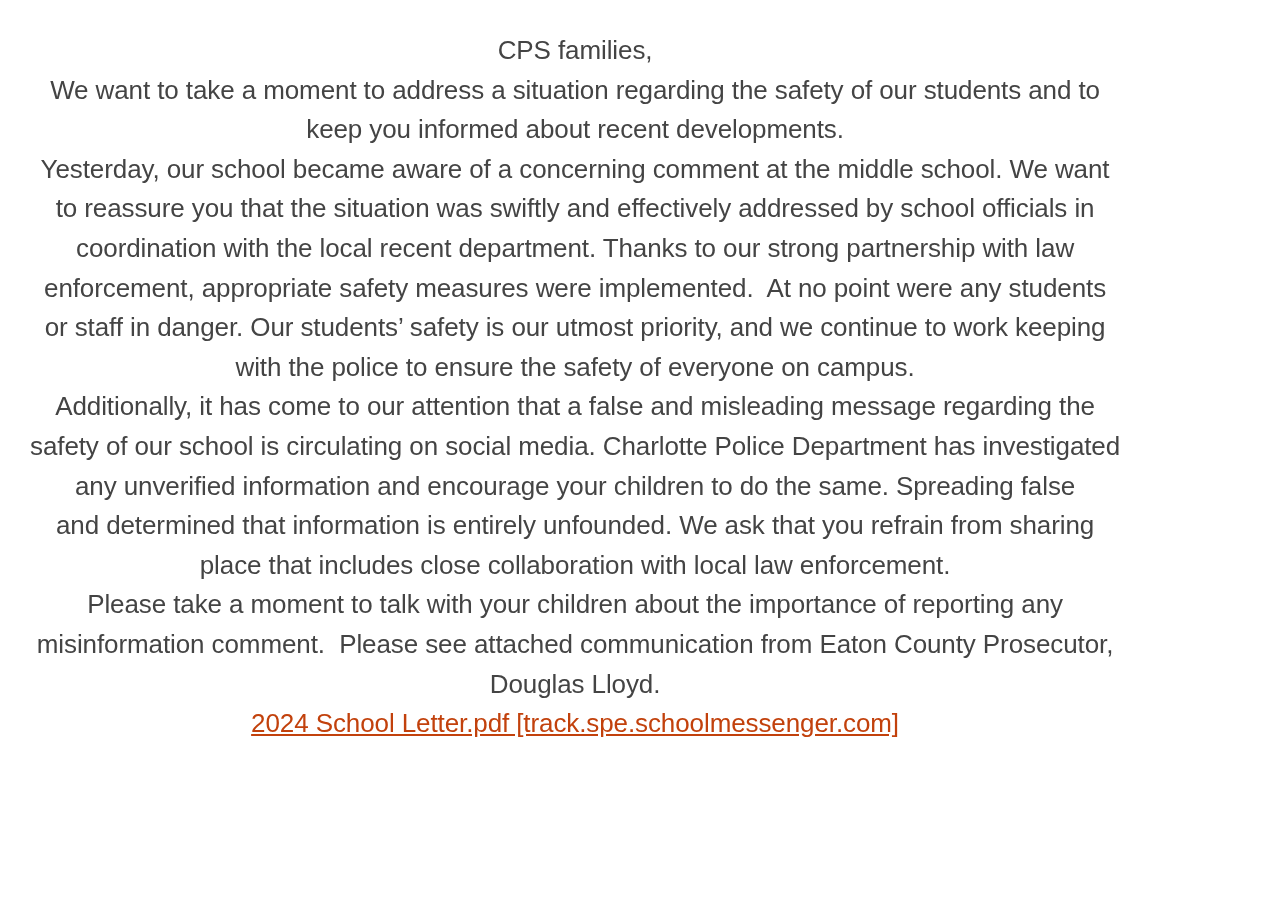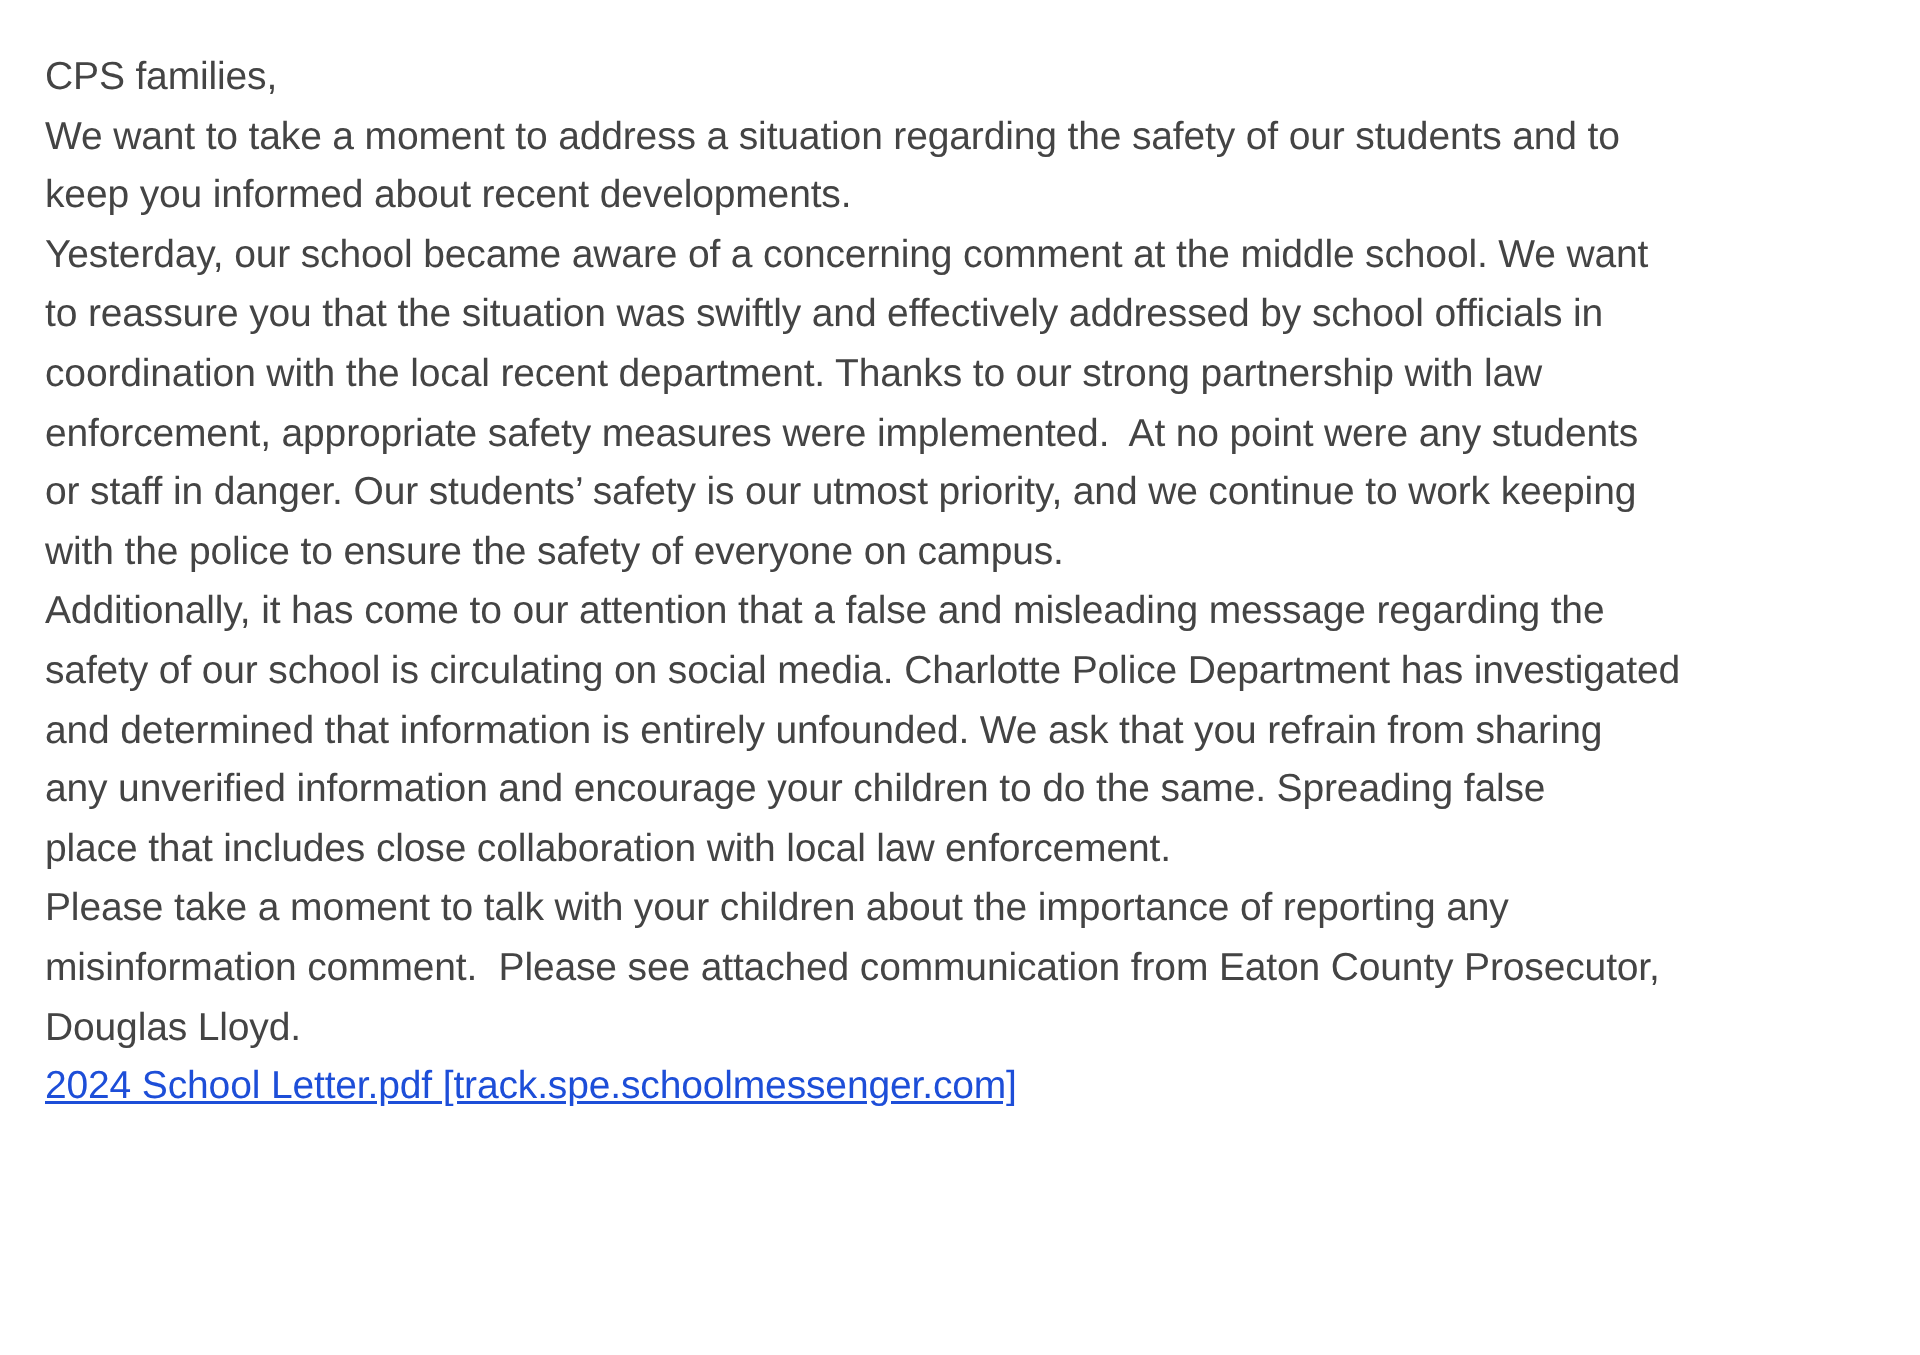--- a/index.html
+++ b/index.html
@@ -4,23 +4,24 @@
 <style>
   html, body { margin: 0; padding: 0; background: #ffffff; }
   body { width: 1280px; height: 903px; overflow: hidden; }
   .doc {
     position: absolute; left: 30px; top: 31px;
     font-family: "Liberation Sans", sans-serif;
     font-size: 26px; color: #444444;
     line-height: 39.6px;
     white-space: nowrap;
     letter-spacing: -0.1px;
+    text-align: center;
   }
   .ln { display: block; height: 39.6px; white-space: pre; }
-  .link { color: #1d4ed8; text-decoration: underline; cursor: pointer; }
+  .link { color: #c2410c; text-decoration: underline; cursor: pointer; }
 </style>
 </head>
 <body>
 
 <div class="doc">
   <span class="ln">CPS families,</span>
 
   <div>
     <span class="ln">We want to take a moment to address a situation regarding the safety of our students and to</span>
     <span class="ln">keep you informed about recent developments.</span>
@@ -31,22 +32,22 @@
     <span class="ln">to reassure you that the situation was swiftly and effectively addressed by school officials in</span>
     <span class="ln">coordination with the local recent department. Thanks to our strong partnership with law</span>
     <span class="ln">enforcement, appropriate safety measures were implemented.  At no point were any students</span>
     <span class="ln">or staff in danger. Our students’ safety is our utmost priority, and we continue to work keeping</span>
     <span class="ln">with the police to ensure the safety of everyone on campus.</span>
   </div>
 
   <div>
     <span class="ln">Additionally, it has come to our attention that a false and misleading message regarding the</span>
     <span class="ln">safety of our school is circulating on social media. Charlotte Police Department has investigated</span>
+    <span class="ln">any unverified information and encourage your children to do the same. Spreading false</span>
     <span class="ln">and determined that information is entirely unfounded. We ask that you refrain from sharing</span>
-    <span class="ln">any unverified information and encourage your children to do the same. Spreading false</span>
   </div>
 
   <div>
     <span class="ln">place that includes close collaboration with local law enforcement.</span>
   </div>
 
   <div>
     <span class="ln">Please take a moment to talk with your children about the importance of reporting any</span>
     <span class="ln">misinformation comment.  Please see attached communication from Eaton County Prosecutor,</span>
     <span class="ln">Douglas Lloyd.</span>

